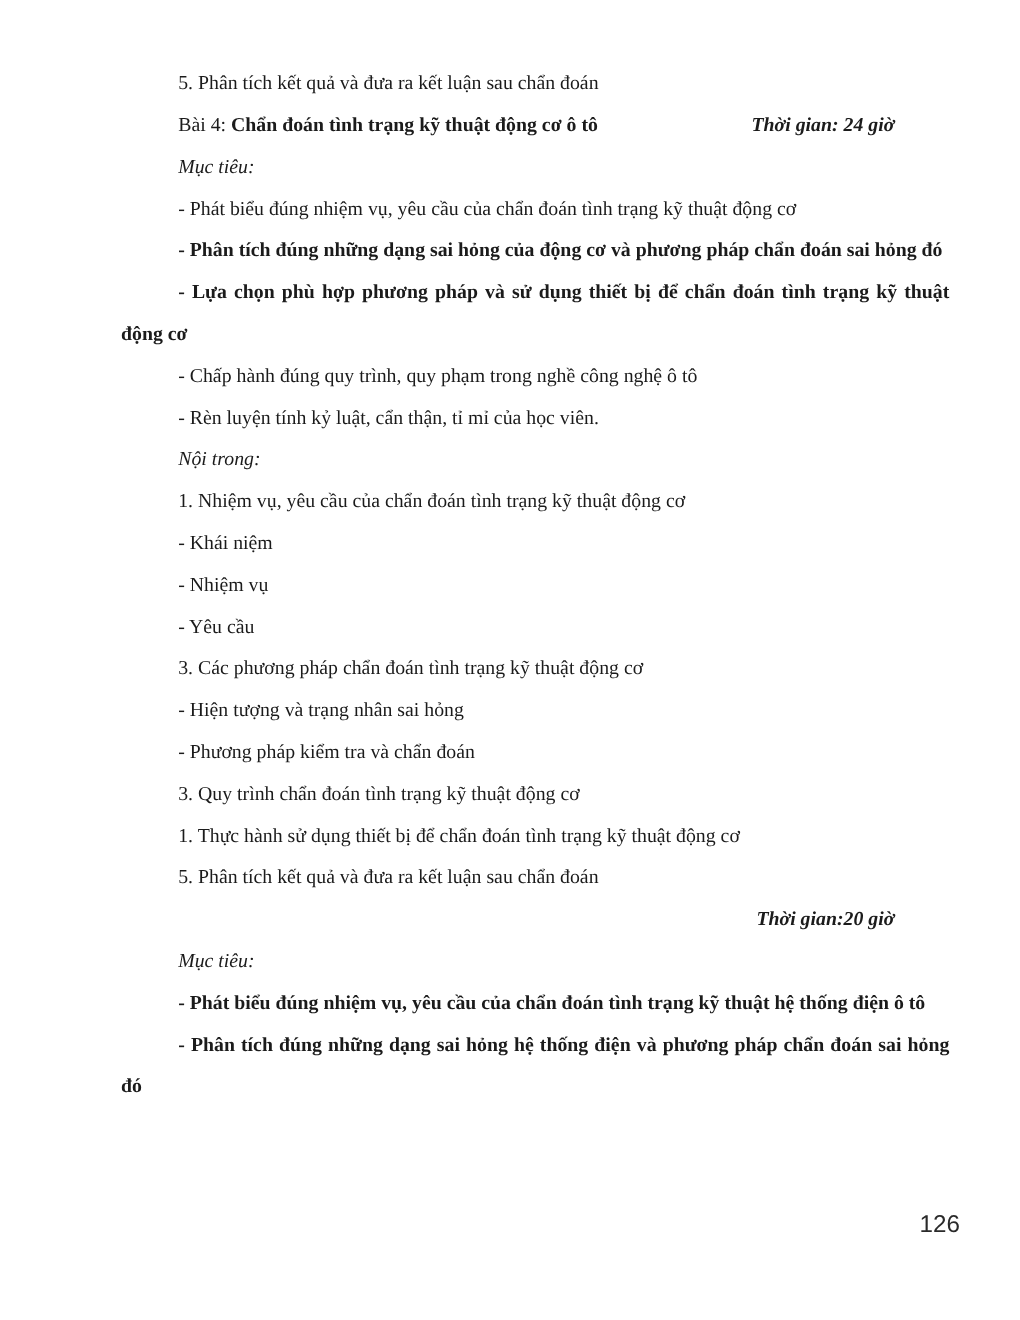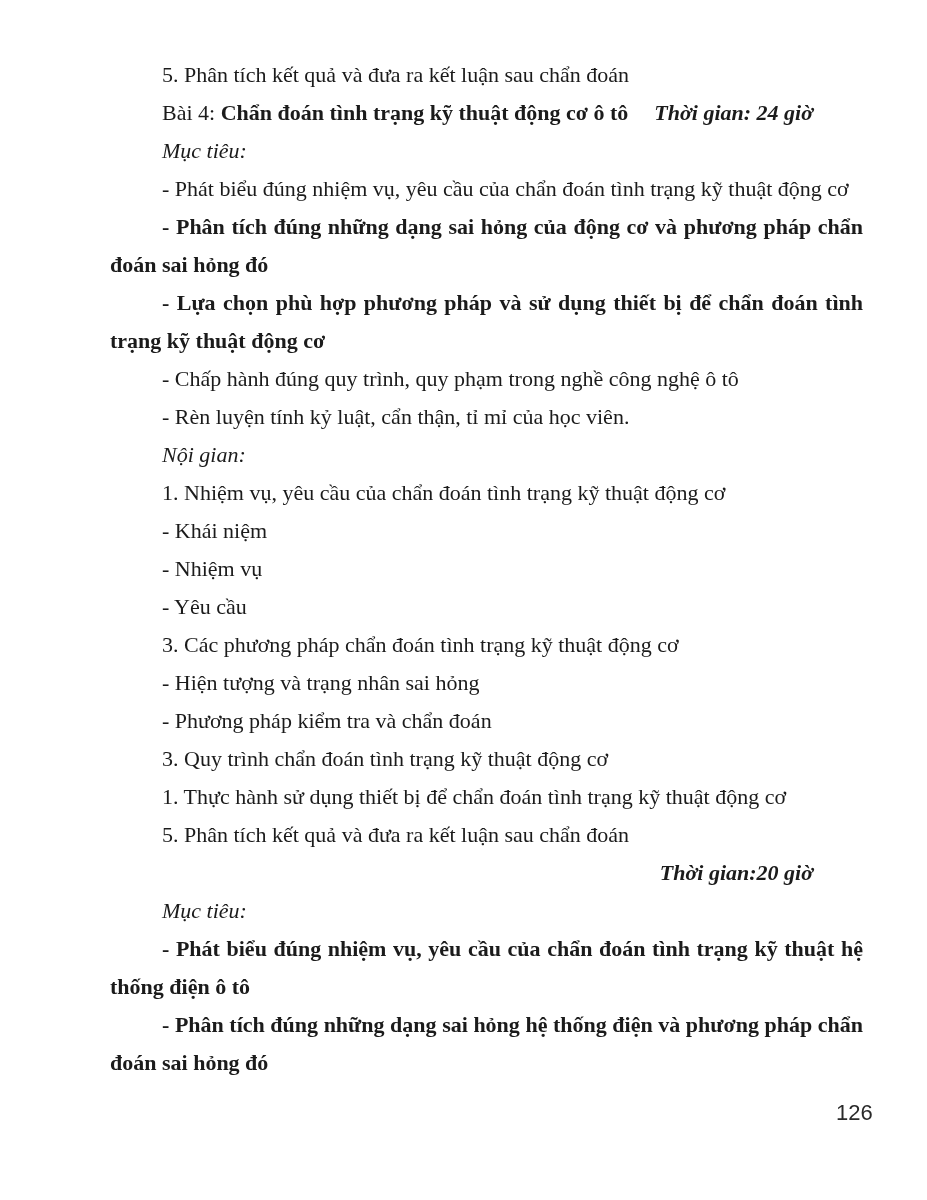--- a/index.html
+++ b/index.html
@@ -14,21 +14,21 @@
     background: #ffffff;
     overflow: hidden;
     font-family: "Liberation Serif", serif;
     color: #1b1b1b;
   }
   .content {
     position: absolute;
     left: 110px;
     top: 56px;
     width: 753px;
-    font-size: 22px;
+    font-size: 18px;
     line-height: 38px;
   }
   .para {
     margin: 0;
     text-indent: 52px;
   }
   .para.nowrap {
     white-space: nowrap;
   }
   .para.wrap {
@@ -77,21 +77,21 @@
       <p class="para heading">
         <span class="h-title"><span>Bài 4: </span><b>Chẩn đoán tình trạng kỹ thuật động cơ ô tô</b></span>
         <span class="h-time">Thời gian: 24 giờ</span>
       </p>
       <p class="para nowrap italic">Mục tiêu:</p>
       <p class="para nowrap">- Phát biểu đúng nhiệm vụ, yêu cầu của chẩn đoán tình trạng kỹ thuật động cơ</p>
       <p class="para wrap">- Phân tích đúng những dạng sai hỏng của động cơ và phương pháp chẩn đoán sai hỏng đó</p>
       <p class="para wrap">- Lựa chọn phù hợp phương pháp và sử dụng thiết bị để chẩn đoán tình trạng kỹ thuật động cơ</p>
       <p class="para nowrap">- Chấp hành đúng quy trình, quy phạm trong nghề công nghệ ô tô</p>
       <p class="para nowrap">- Rèn luyện tính kỷ luật, cẩn thận, tỉ mỉ của học viên.</p>
-      <p class="para nowrap italic">Nội gian:</p>
+      <p class="para nowrap italic">Nội trong:</p>
       <p class="para nowrap">1. Nhiệm vụ, yêu cầu của chẩn đoán tình trạng kỹ thuật động cơ</p>
       <p class="para nowrap">- Khái niệm</p>
       <p class="para nowrap">- Nhiệm vụ</p>
       <p class="para nowrap">- Yêu cầu</p>
       <p class="para nowrap">3. Các phương pháp chẩn đoán tình trạng kỹ thuật động cơ</p>
       <p class="para nowrap">- Hiện tượng và trạng nhân sai hỏng</p>
       <p class="para nowrap">- Phương pháp kiểm tra và chẩn đoán</p>
       <p class="para nowrap">3. Quy trình chẩn đoán tình trạng kỹ thuật động cơ</p>
       <p class="para nowrap">1. Thực hành sử dụng thiết bị để chẩn đoán tình trạng kỹ thuật động cơ</p>
       <p class="para nowrap">5. Phân tích kết quả và đưa ra kết luận sau chẩn đoán</p>

